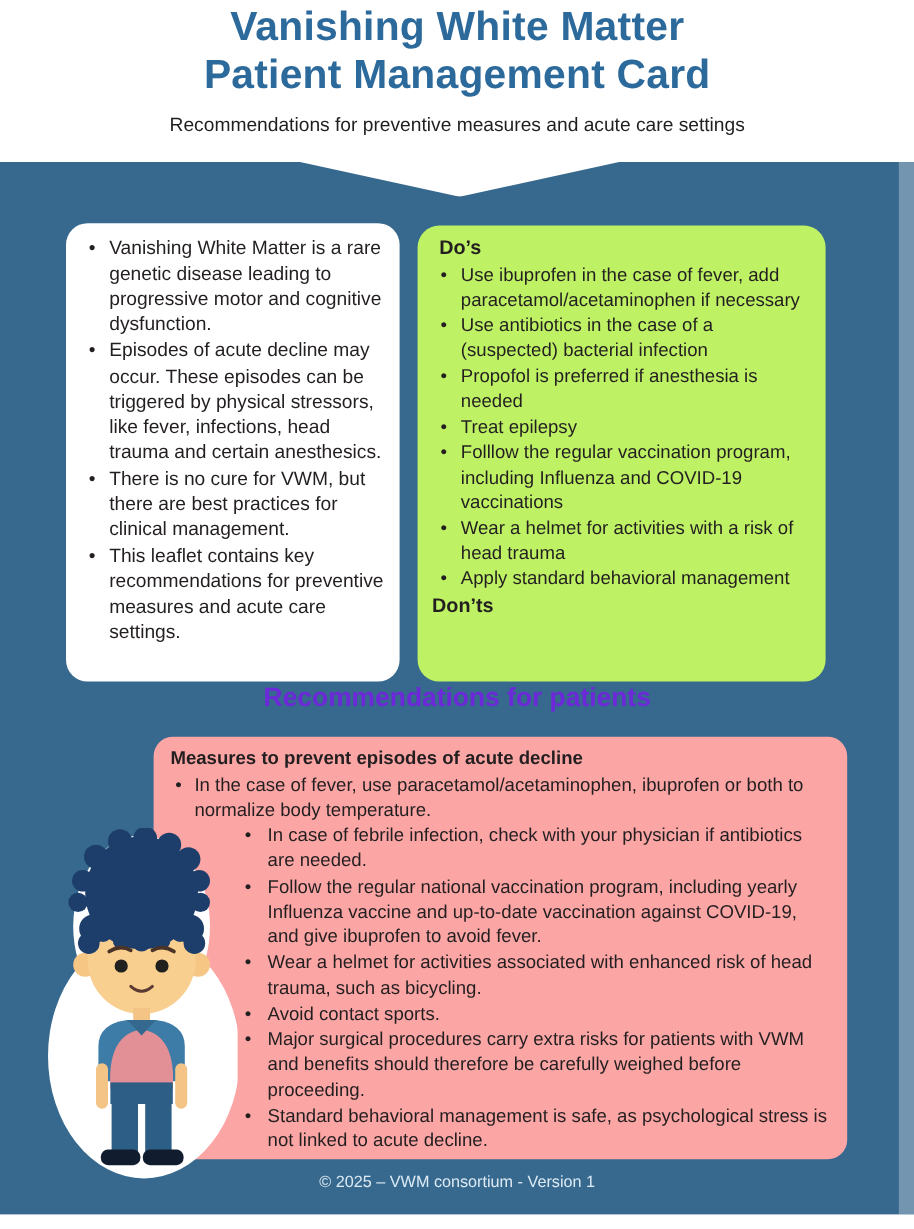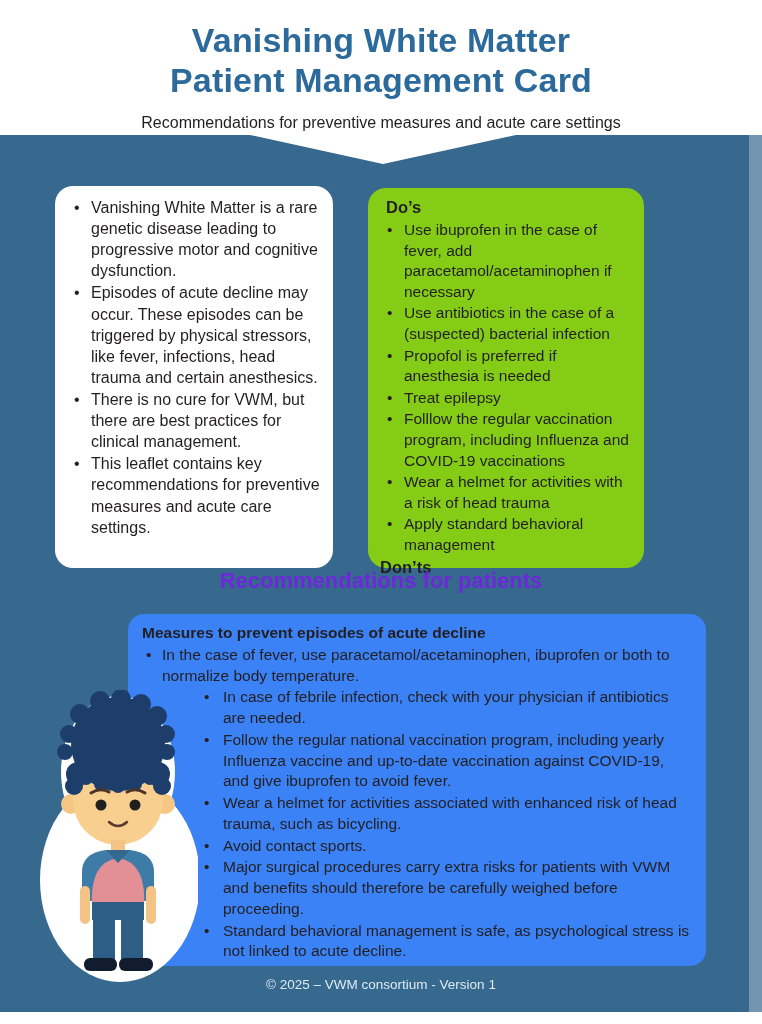--- a/index.html
+++ b/index.html
@@ -8,21 +8,21 @@
   .page {
     position: relative;
     width: 762px;
     height: 1024px;
     background: #ffffff;
     overflow: hidden;
   }
   
   .header { position: absolute; top: 0; left: 0; width: 100%; z-index: 2; }
   .title {
-    margin-top: 20px;
+    margin-top: 2px;
     text-align: center;
     font-size: 34px;
     font-weight: bold;
     line-height: 1.18;
     color: #2d6a9c;
     letter-spacing: 0.2px;
   }
   .subtitle {
     margin-top: 14px;
     text-align: center;
@@ -61,23 +61,23 @@
   .intro-box {
     left: 55px; top: 186px;
     width: 278px; height: 382px;
     background: #ffffff;
     border-radius: 18px;
     padding: 11px 12px 10px 12px;
     font-size: 16px;
     line-height: 1.32;
   }
   .dos-box {
-    left: 368px; top: 188px;
-    width: 276px; height: 380px;
-    background: #84cc16;
+    left: 348px; top: 188px;
+    width: 340px; height: 380px;
+    background: #bef264;
     border-radius: 18px;
     padding: 9px 12px 8px 12px;
     font-size: 15.5px;
     line-height: 1.33;
   }
   .box-heading {
     font-weight: bold;
     font-size: 16.5px;
     margin-left: 6px;
     margin-bottom: 1px;
@@ -100,21 +100,21 @@
     width: 100%;
     text-align: center;
     color: #6d28d9;
     font-weight: bold;
     font-size: 22px;
     z-index: 2;
   }
   .patients-box {
     left: 128px; top: 614px;
     width: 578px; height: 352px;
-    background: #3b82f6;
+    background: #fca5a5;
     border-radius: 16px;
     padding: 9px 16px 8px 14px;
     font-size: 15.5px;
     line-height: 1.34;
   }
   .patients-box .box-heading { font-size: 15.5px; margin-left: 0; }
   ul.bullets.primary li { padding-left: 20px; }
   ul.bullets.primary li::before { left: 4px; }
   ul.bullets.secondary { margin-left: 62px; }
   ul.bullets.secondary li { padding-left: 19px; }

